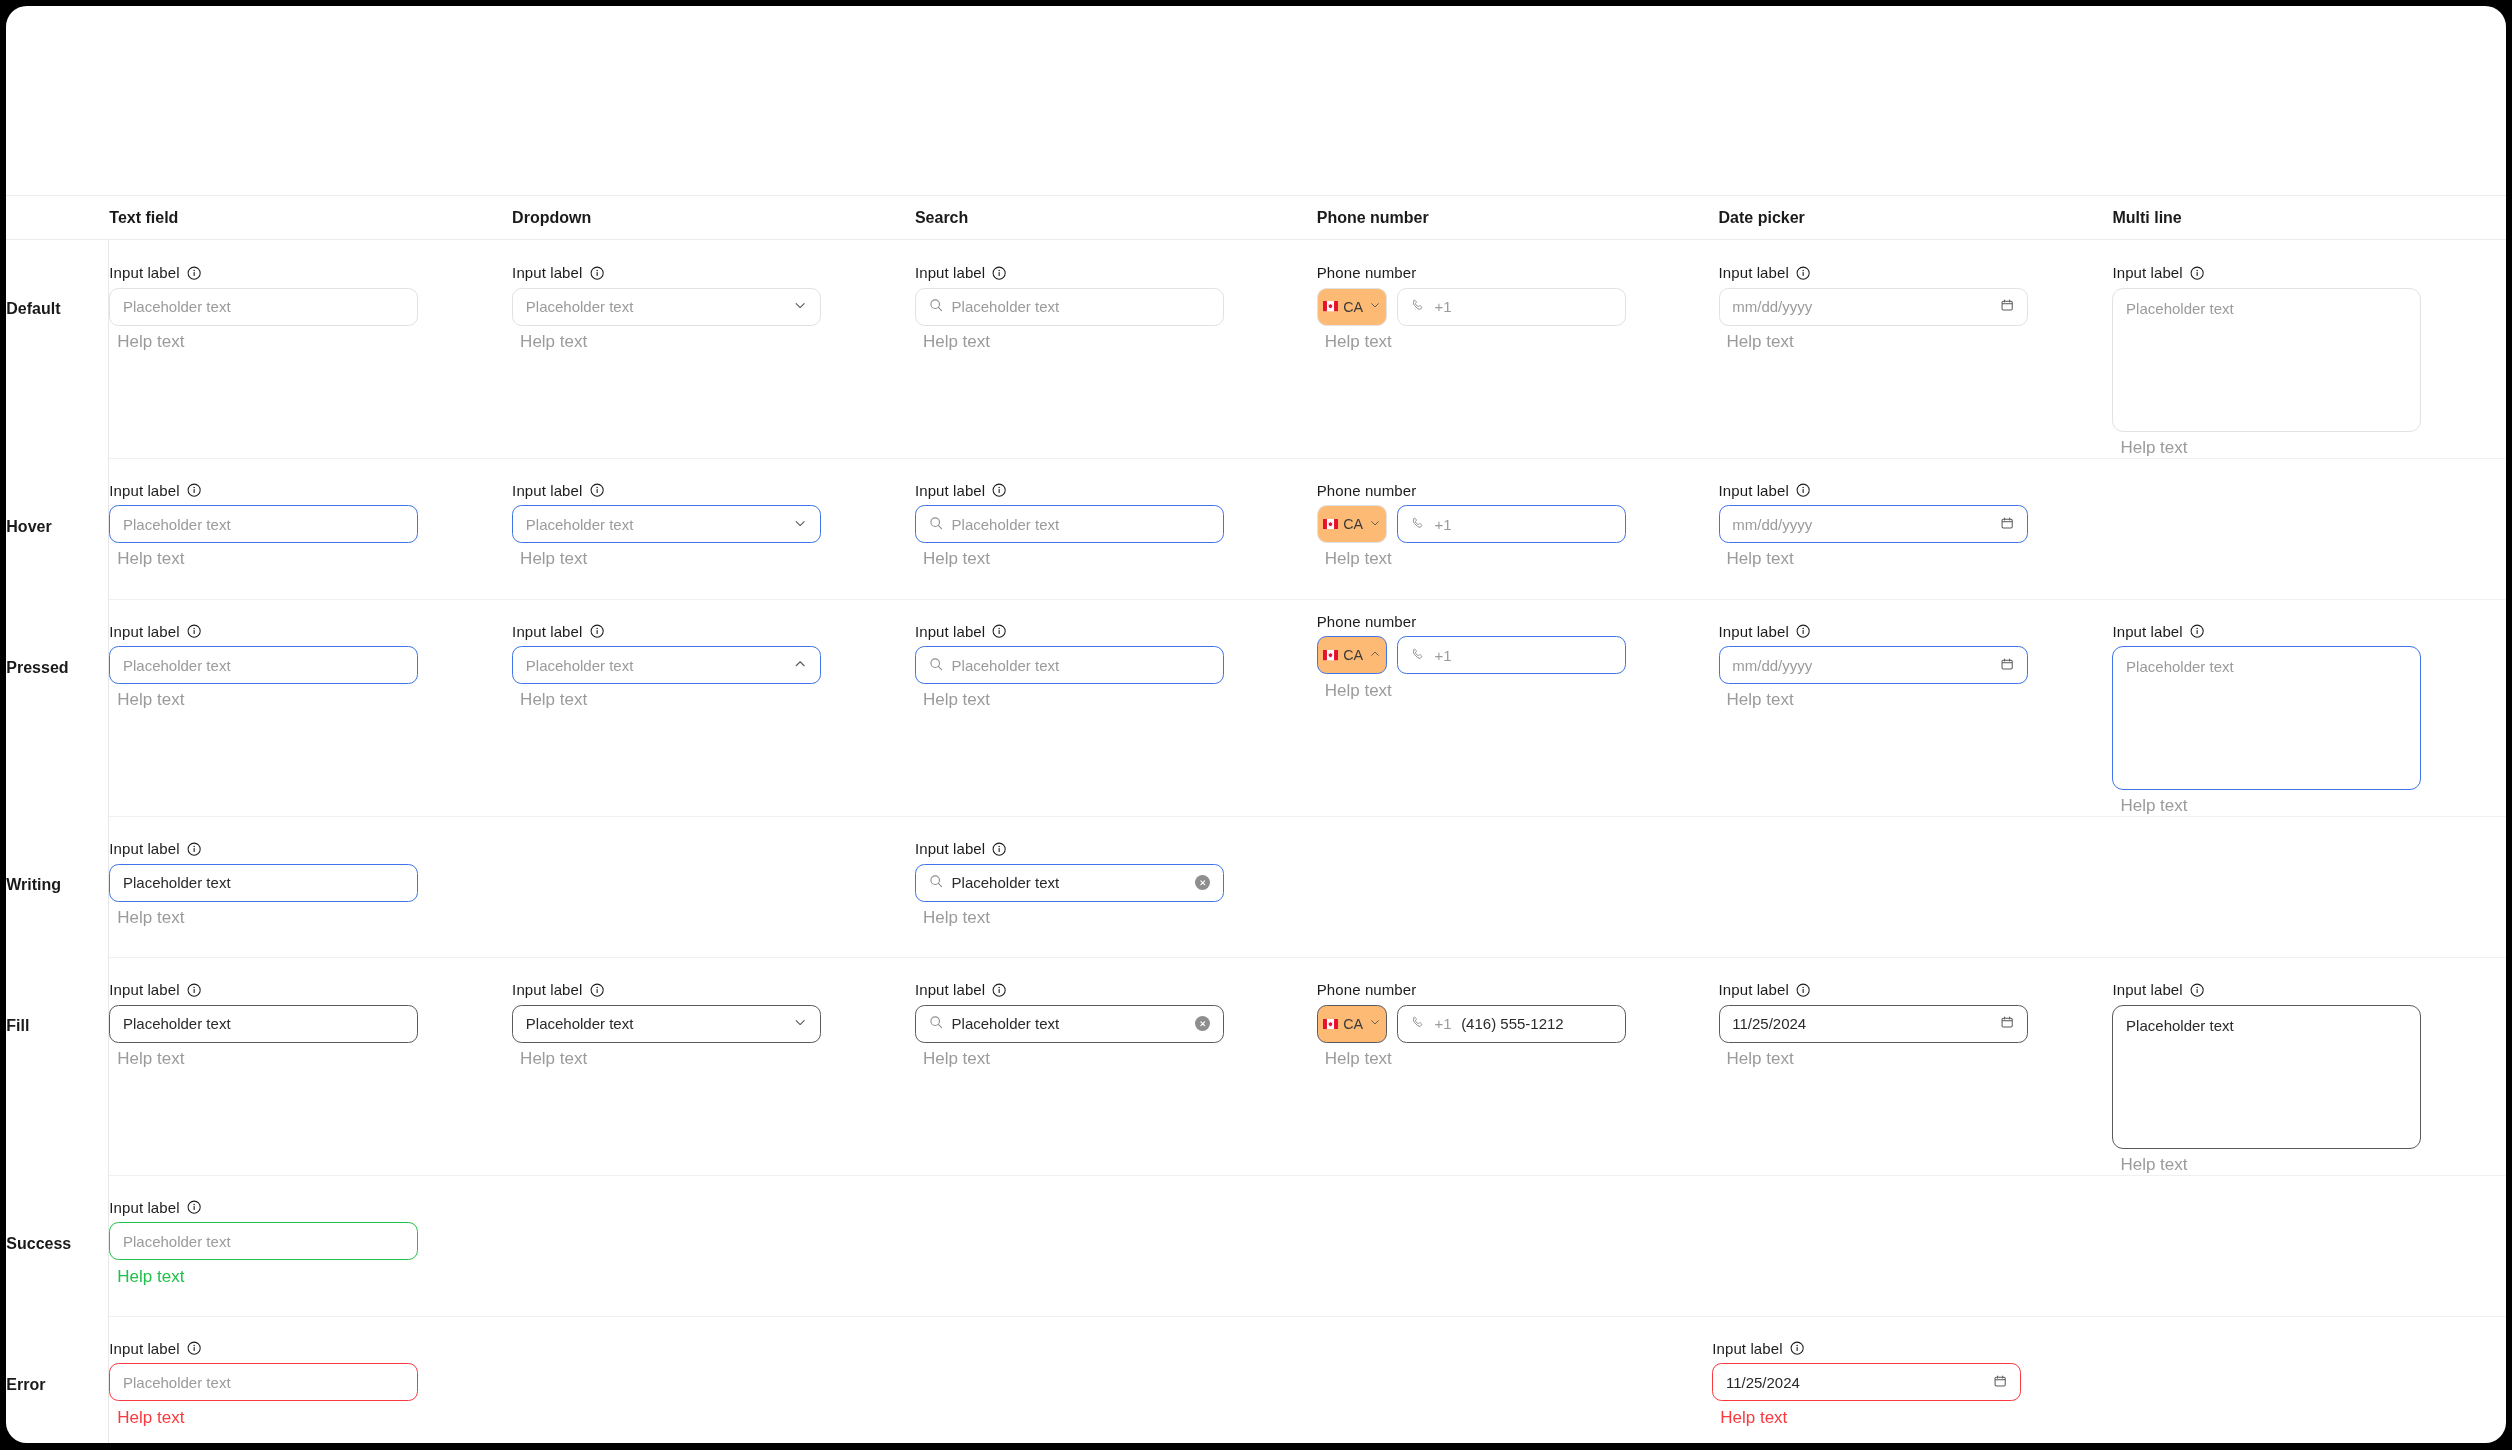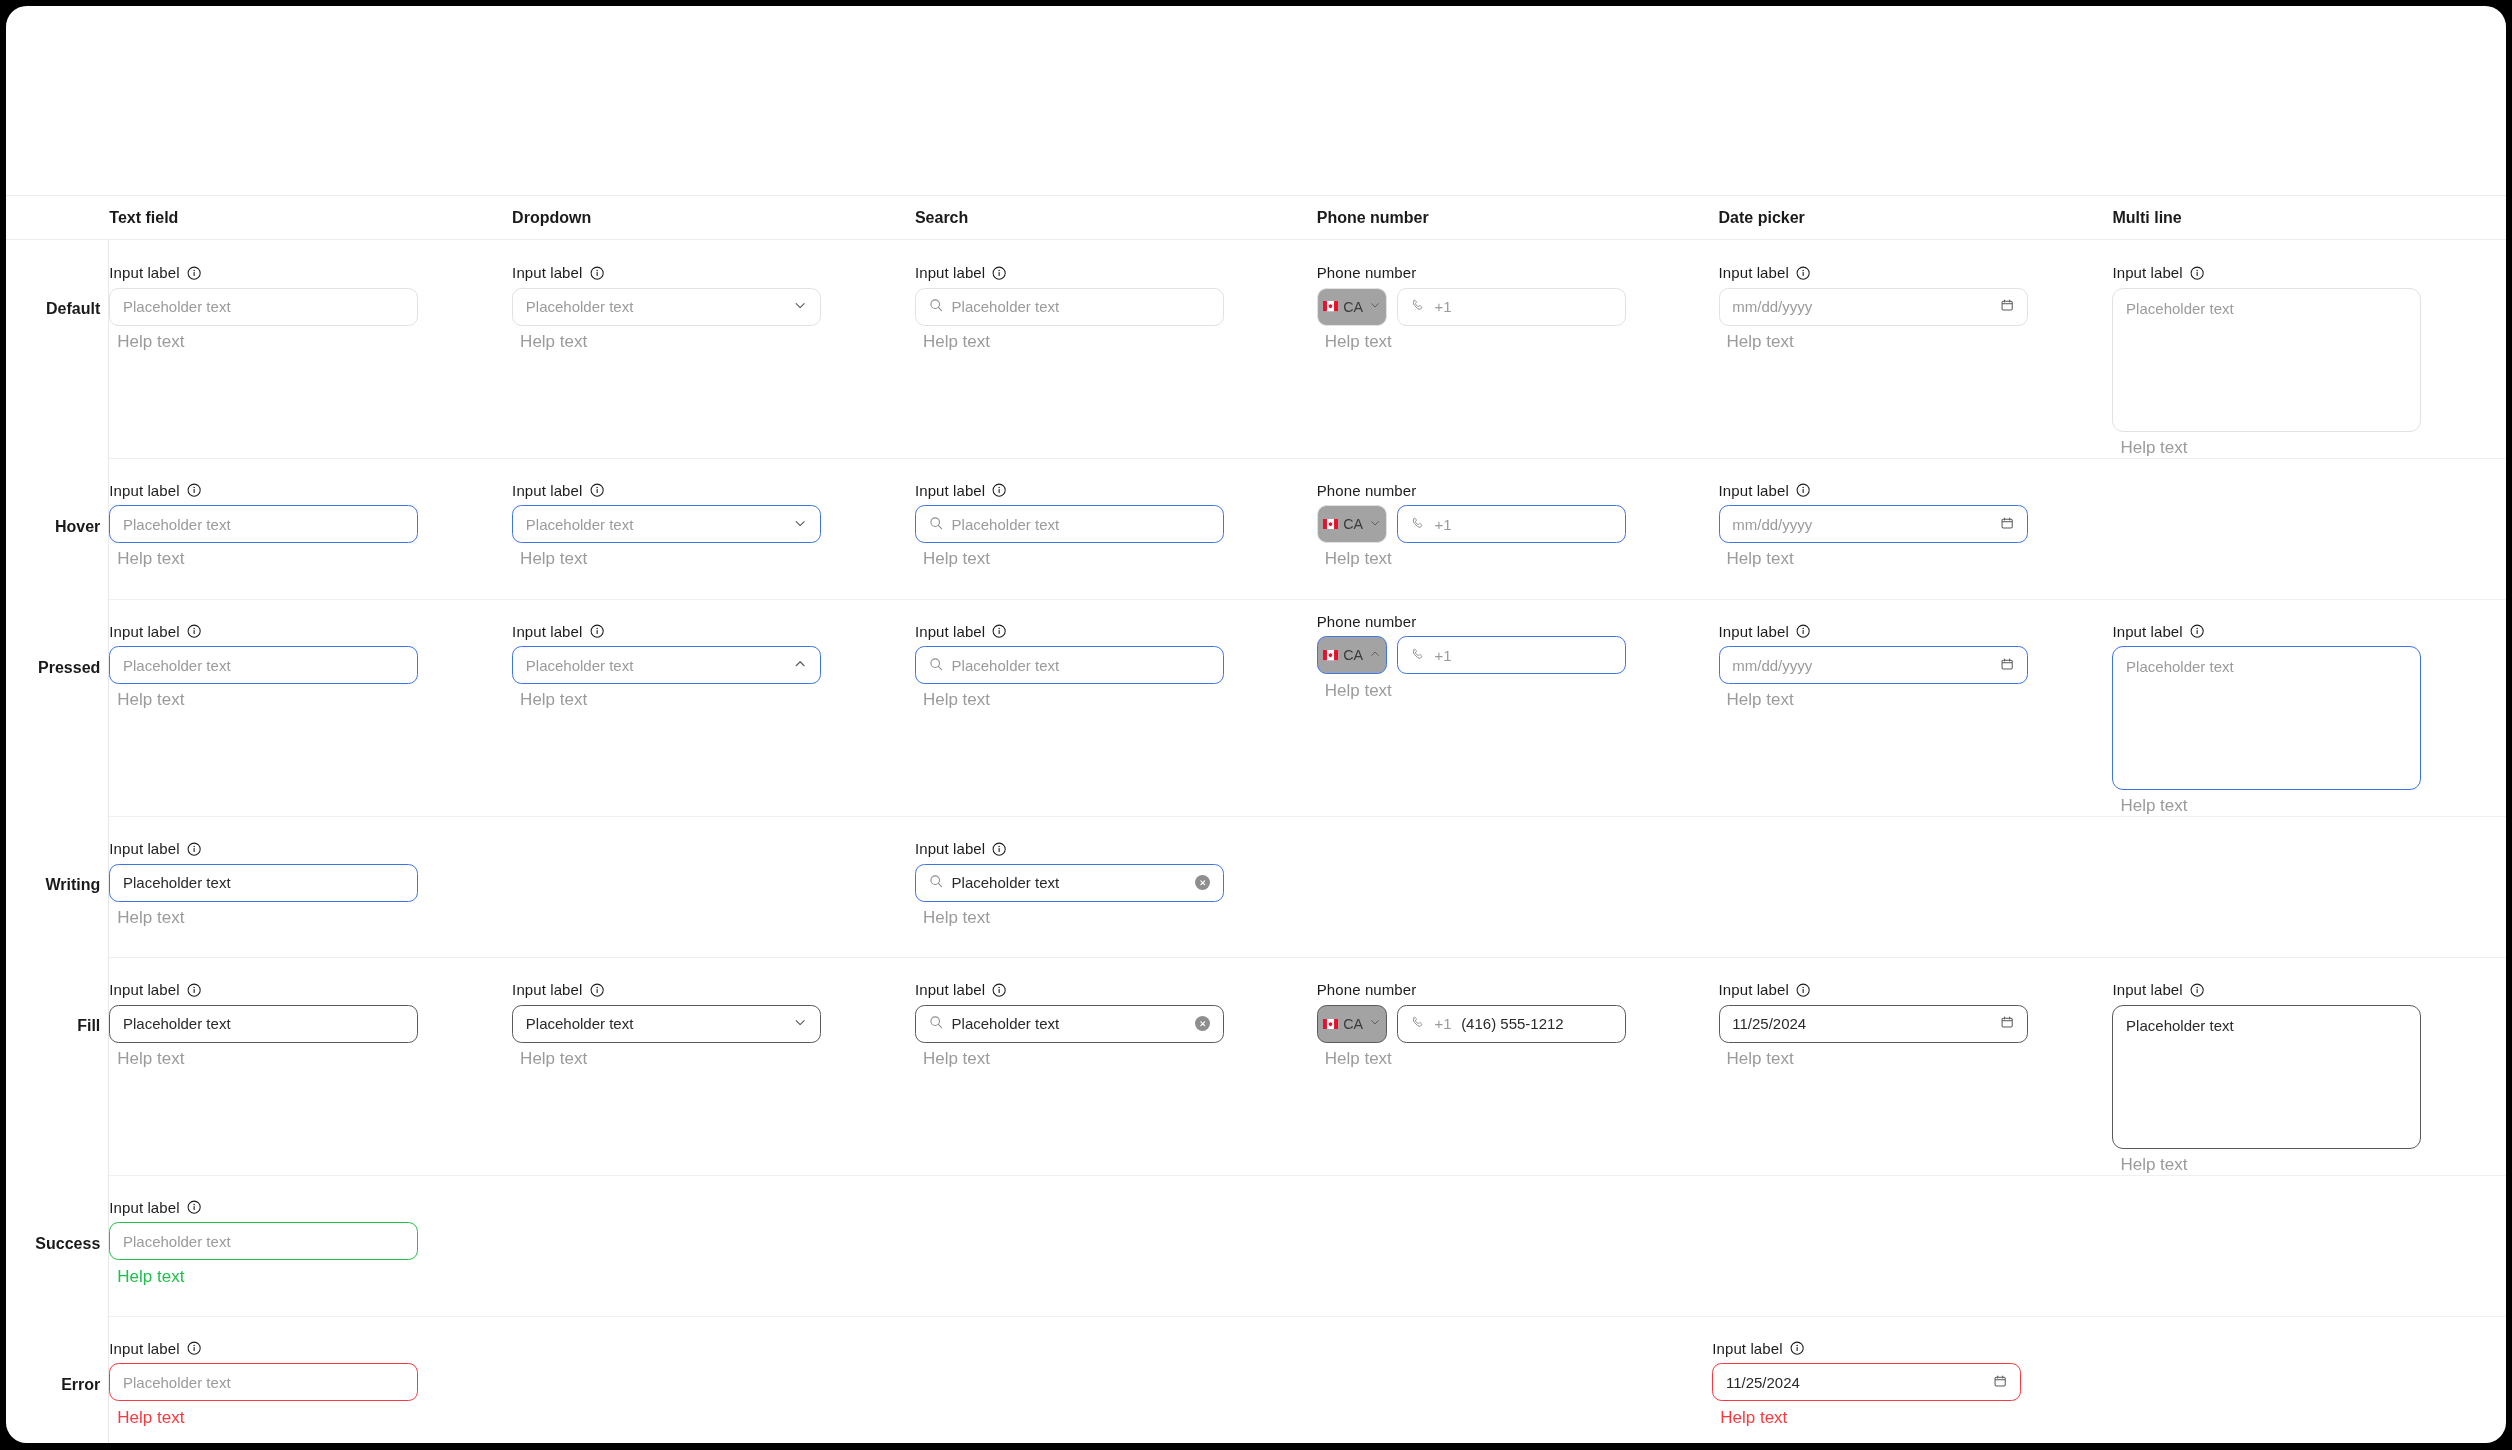--- a/index.html
+++ b/index.html
@@ -93,21 +93,21 @@
     left: 102px;
     top: 0; bottom: 0;
     width: 0.8px;
     background: #e8e8e8;
   }
 
   .row-label {
     position: absolute;
     left: 0;
     width: 94px;
-    text-align: right;
+    text-align: left;
     font-size: 16px;
     font-weight: 600;
     color: #1a1a1a;
   }
 
   .cell { position: relative; }
 
   
   .field { width: 309px; position: relative; }
 
@@ -191,21 +191,21 @@
   .phone-group { display: flex; gap: 10.3px; }
   .country-sel {
     width: 70px;
     height: 38px;
     border: 1.3px solid #e2e2e2;
     border-radius: 9.5px;
     display: flex;
     align-items: center;
     justify-content: center;
     gap: 5.6px;
-    background: #a3a3a3;
+    background: #fdba74;
     flex: none;
   }
   .country-sel.s-pressed { border-color: #3e74e8; }
   .country-sel.s-fill    { border-color: #5a5a5a; }
   .country-code {
     font-size: 14.3px;
     color: #3a3a3a;
   }
   .flag {
     width: 15px; height: 10.3px;

